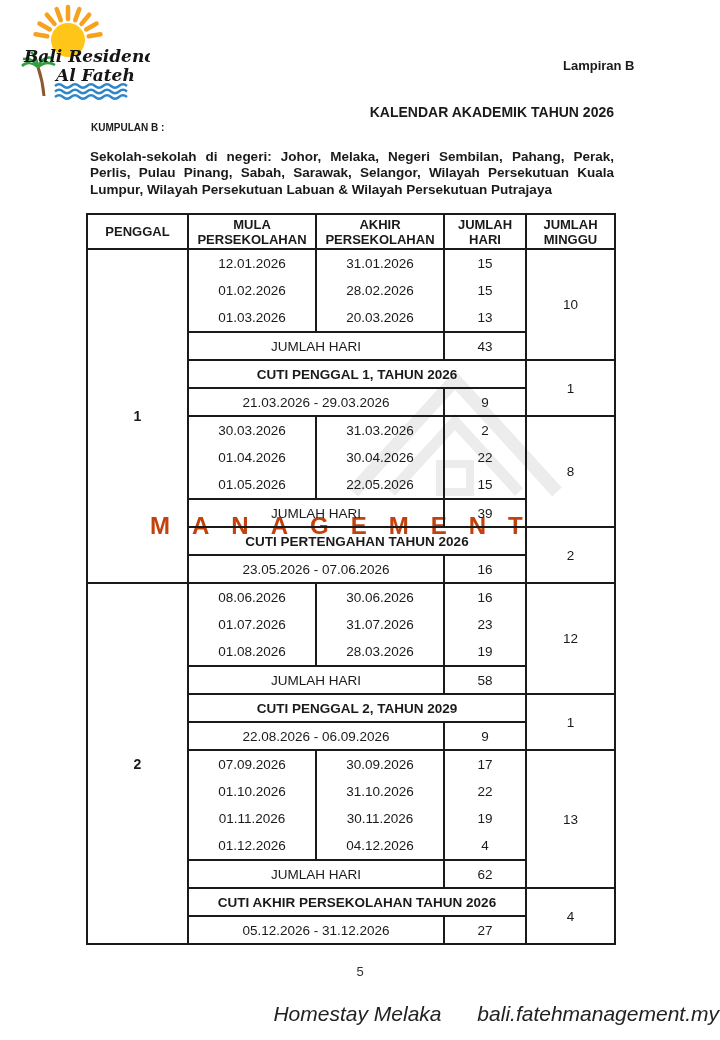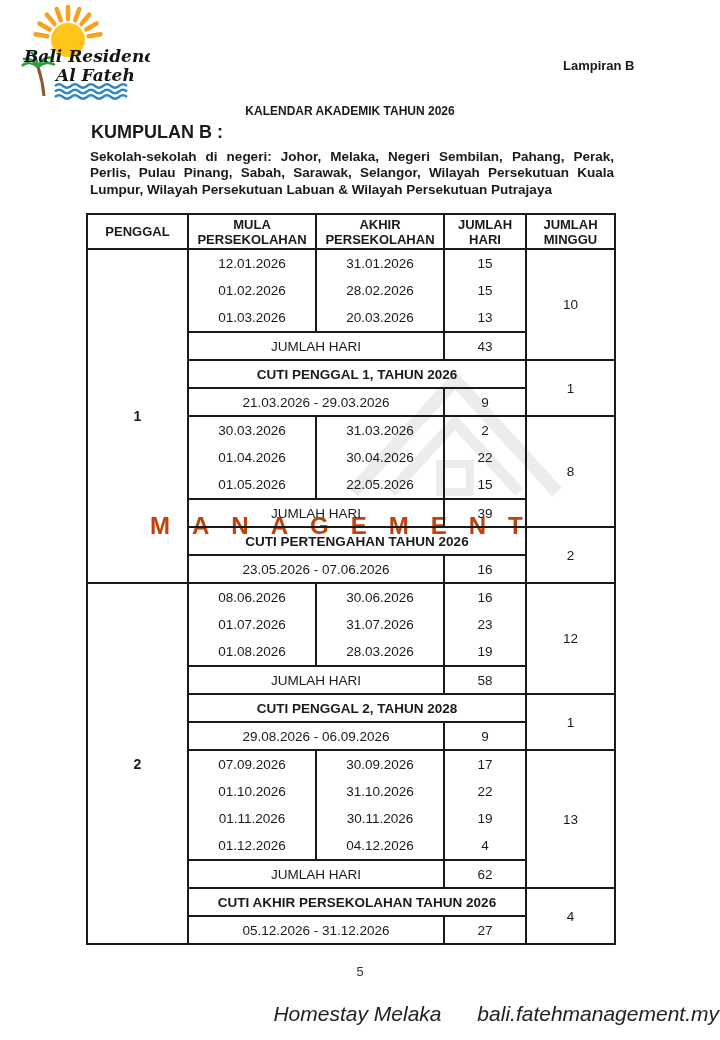--- a/index.html
+++ b/index.html
@@ -4,23 +4,23 @@
 <style>
   html,body{margin:0;padding:0;}
   body{
     width:720px;height:1040px;position:relative;background:#ffffff;
     font-family:"Liberation Sans", sans-serif;color:#1a1a1a;overflow:hidden;
   }
   
   .logo{position:absolute;left:10px;top:4px;width:140px;height:100px;z-index:2;}
   
   .lampiran{position:absolute;left:563px;top:58px;font-size:13px;font-weight:bold;z-index:2;}
-  .doc-title{position:absolute;left:86px;top:104px;width:528px;text-align:center;
-    font-size:12px;font-weight:bold;z-index:2;}
-  .kumpulan{position:absolute;left:91px;top:122px;font-size:18px;font-weight:bold;z-index:2;}
+  .doc-title{position:absolute;left:86px;top:104px;width:528px;text-align:right;
+    font-size:14px;font-weight:bold;z-index:2;}
+  .kumpulan{position:absolute;left:91px;top:122px;font-size:10px;font-weight:bold;z-index:2;}
   .desc{position:absolute;left:90px;top:149px;width:524px;font-size:13.5px;font-weight:bold;
     line-height:16.4px;text-align:justify;z-index:2;}
   
   .watermark{position:absolute;left:128px;top:352px;width:505px;height:300px;z-index:0;
     pointer-events:none;text-align:left;}
   .wm-big{font-size:148px;font-weight:bold;line-height:0.78;color:#ebebeb;
     letter-spacing:2px;margin-left:12px;}
   .wm-sub{font-size:24px;font-weight:bold;color:#c2410c;letter-spacing:22px;
     margin-left:22px;margin-top:8px;}
   
@@ -190,25 +190,25 @@
           <div>23</div>
           <div>19</div>
         </td>
         <td rowspan="2">12</td>
       </tr>
       <tr>
         <td colspan="2">JUMLAH HARI</td>
         <td>58</td>
       </tr>
       <tr>
-        <td colspan="3" class="bold">CUTI PENGGAL 2, TAHUN 2028</td>
+        <td colspan="3" class="bold">CUTI PENGGAL 2, TAHUN 2029</td>
         <td rowspan="2">1</td>
       </tr>
       <tr>
-        <td colspan="2">29.08.2026 - 06.09.2026</td>
+        <td colspan="2">22.08.2026 - 06.09.2026</td>
         <td>9</td>
       </tr>
       <tr>
         <td class="dates">
           <div>07.09.2026</div>
           <div>01.10.2026</div>
           <div>01.11.2026</div>
           <div>01.12.2026</div>
         </td>
         <td class="dates">

